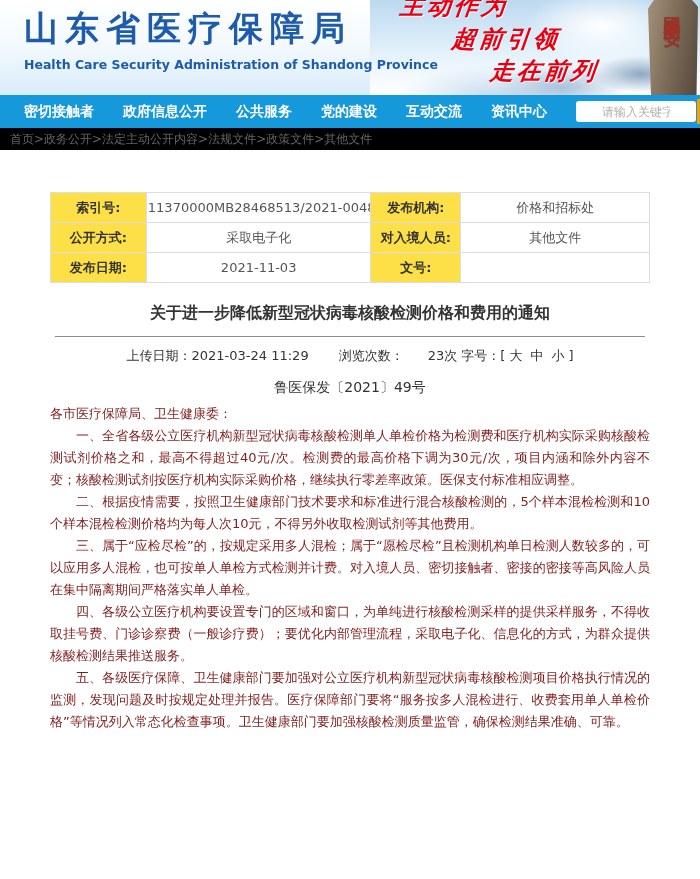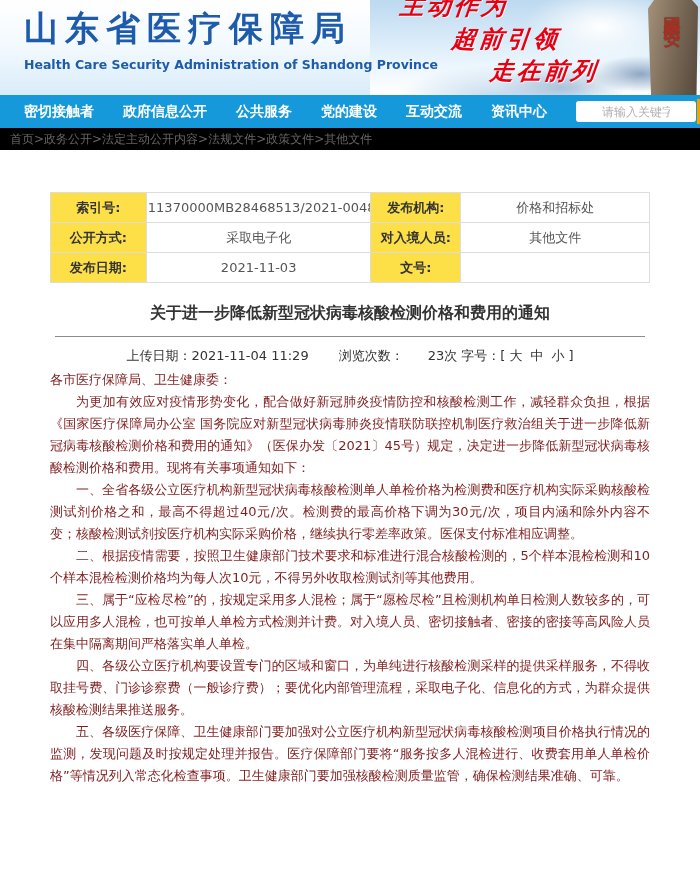--- a/index.html
+++ b/index.html
@@ -167,28 +167,28 @@
       <td class="lbl">文号:</td>
       <td></td>
     </tr>
   </tbody>
     </table>
 
   <div class="article-title">关于进一步降低新型冠状病毒核酸检测价格和费用的通知</div>
   <hr class="title-rule">
 
   <div class="meta">
-    <span>上传日期：</span><span>2021-11-04 11:29</span><span class="gap-a">浏览次数：</span><span class="views-value">23次</span>
+    <span>上传日期：</span><span>2021-03-24 11:29</span><span class="gap-a">浏览次数：</span><span class="views-value">23次</span>
     <span>字号：[</span><span class="fs-opt">大</span><span class="fs-opt">中</span><span class="fs-opt">小</span><span>]</span>
   </div>
 
+  <div class="doc-number">鲁医保发〔2021〕49号</div>
 
   <div class="body-text">
     <p>各市医疗保障局、卫生健康委：</p>
-    <p class="indent">为更加有效应对疫情形势变化，配合做好新冠肺炎疫情防控和核酸检测工作，减轻群众负担，根据《国家医疗保障局办公室 国务院应对新型冠状病毒肺炎疫情联防联控机制医疗救治组关于进一步降低新冠病毒核酸检测价格和费用的通知》（医保办发〔2021〕45号）规定，决定进一步降低新型冠状病毒核酸检测价格和费用。现将有关事项通知如下：</p>
     <p class="indent">一、全省各级公立医疗机构新型冠状病毒核酸检测单人单检价格为检测费和医疗机构实际采购核酸检测试剂价格之和，最高不得超过40元/次。检测费的最高价格下调为30元/次，项目内涵和除外内容不变；核酸检测试剂按医疗机构实际采购价格，继续执行零差率政策。医保支付标准相应调整。</p>
     <p class="indent">二、根据疫情需要，按照卫生健康部门技术要求和标准进行混合核酸检测的，5个样本混检检测和10个样本混检检测价格均为每人次10元，不得另外收取检测试剂等其他费用。</p>
     <p class="indent">三、属于“应检尽检”的，按规定采用多人混检；属于“愿检尽检”且检测机构单日检测人数较多的，可以应用多人混检，也可按单人单检方式检测并计费。对入境人员、密切接触者、密接的密接等高风险人员在集中隔离期间严格落实单人单检。</p>
     <p class="indent">四、各级公立医疗机构要设置专门的区域和窗口，为单纯进行核酸检测采样的提供采样服务，不得收取挂号费、门诊诊察费（一般诊疗费）；要优化内部管理流程，采取电子化、信息化的方式，为群众提供核酸检测结果推送服务。</p>
     <p class="indent">五、各级医疗保障、卫生健康部门要加强对公立医疗机构新型冠状病毒核酸检测项目价格执行情况的监测，发现问题及时按规定处理并报告。医疗保障部门要将“服务按多人混检进行、收费套用单人单检价格”等情况列入常态化检查事项。卫生健康部门要加强核酸检测质量监管，确保检测结果准确、可靠。</p>
   </div>
 
 </div>
 
 </body></html>

